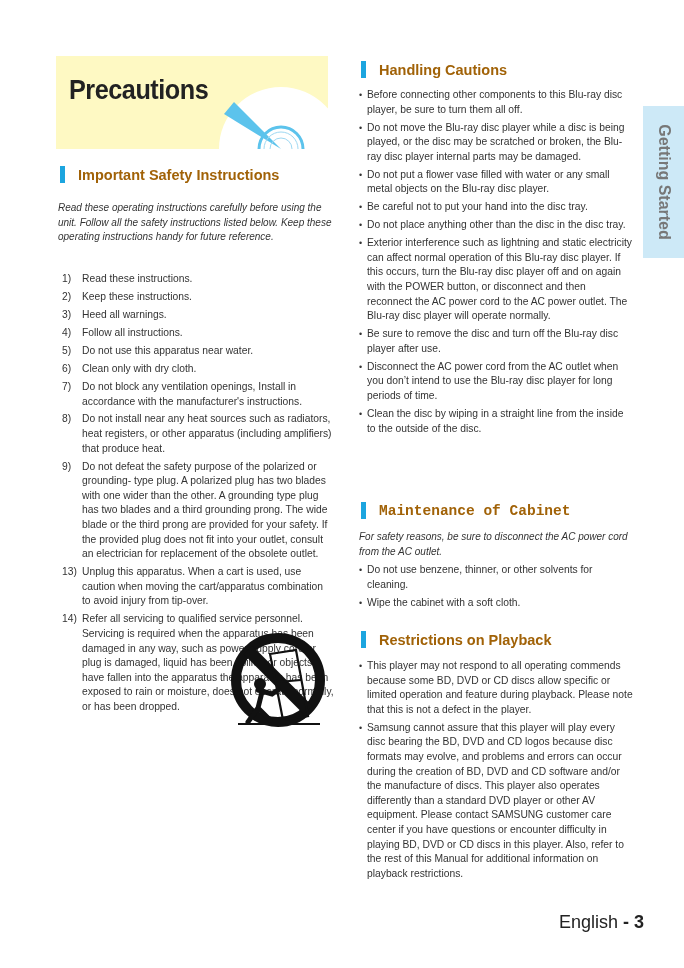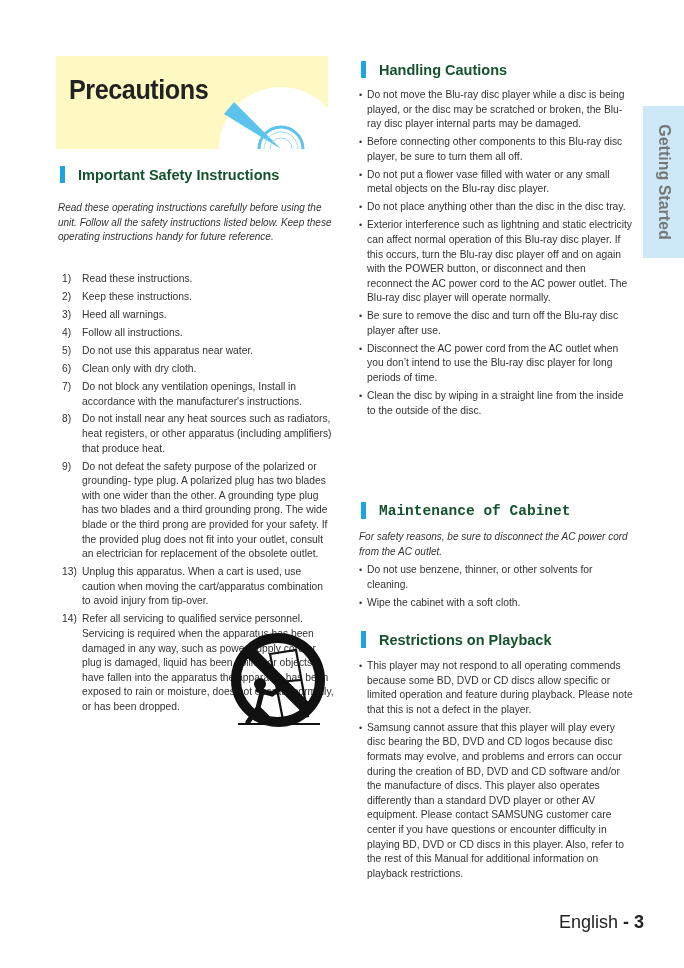--- a/index.html
+++ b/index.html
@@ -8,21 +8,21 @@
   .banner { position:absolute; left:56px; top:56px; width:272px; height:93px;
             background:#fef9c3; overflow:hidden; }
   .banner-title { position:absolute; left:13px; top:18px; font-size:28px; font-weight:bold;
                   color:#222; letter-spacing:-0.5px; transform:scaleX(0.9); transform-origin:left; }
   .disc { position:absolute; left:160px; top:28px; }
   .side-tab { position:absolute; left:643px; top:106px; width:41px; height:152px; background:#cde9f7; }
   .side-tab-text { position:absolute; left:50%; top:50%; transform:translate(-50%,-50%) rotate(90deg);
                    white-space:nowrap; font-size:16px; font-weight:bold; color:#777; }
   .section-head { position:absolute; display:flex; align-items:center; }
   .bar { width:5px; height:17px; background:#1ca5df; margin-right:13px; }
-  .head-text { font-size:14.5px; font-weight:bold; color:#14532d; }
+  .head-text { font-size:14.5px; font-weight:bold; color:#a16207; }
   .para { position:absolute; font-size:10px; line-height:14.6px; color:#333;font-style:italic; }
   ol.num { position:absolute; margin:0; padding:0; list-style:none; font-size:10.3px; line-height:14.6px; color:#333; }
   ol.num li { position:relative; padding-left:20px; margin-bottom:3.4px; }
   ol.num li .n { position:absolute; left:0; top:0; }
   ul.bul { position:absolute; margin:0; padding:0; list-style:none; font-size:10.3px; line-height:14.6px; color:#333; }
   ul.bul li { position:relative; padding-left:8px; margin-bottom:3.4px; }
   ul.bul li::before { content:"\2022"; position:absolute; left:0; top:0; font-size:9px; }
   .cart { position:absolute; left:228px; top:632px; }
   .footer { position:absolute; left:559px; top:912px; font-size:18px; color:#222; }
   .footer b { font-weight:bold; }
@@ -76,23 +76,24 @@
   <path d="M30 58 L44 62 L50 58 M34 60 L30 76 L20 90 M30 76 L42 88" stroke="#111" stroke-width="5" fill="none" stroke-linecap="round"></path>
   <line x1="10" y1="92" x2="92" y2="92" stroke="#111" stroke-width="2"></line>
   <circle cx="55" cy="90" r="3" fill="#111"></circle>
 </svg>
 
 <div class="section-head" style="left:361px; top:61px;">
   <div class="bar"></div>
   <div class="head-text">Handling Cautions</div>
 </div>
 <ul class="bul" style="left:359px; top:88px; width:274px;">
+  <li>Before connecting other components to this Blu-ray disc player, be sure to turn them all off.</li>
   <li>Do not move the Blu-ray disc player while a disc is being played, or the disc may be scratched or broken, the Blu-ray disc player internal parts may be damaged.</li>
-  <li>Before connecting other components to this Blu-ray disc player, be sure to turn them all off.</li>
   <li>Do not put a flower vase filled with water or any small metal objects on the Blu-ray disc player.</li>
+  <li>Be careful not to put your hand into the disc tray.</li>
   <li>Do not place anything other than the disc in the disc tray.</li>
   <li>Exterior interference such as lightning and static electricity can affect normal operation of this Blu-ray disc player. If this occurs, turn the Blu-ray disc player off and on again with the POWER button, or disconnect and then reconnect the AC power cord to the AC power outlet. The Blu-ray disc player will operate normally.</li>
   <li>Be sure to remove the disc and turn off the Blu-ray disc player after use.</li>
   <li>Disconnect the AC power cord from the AC outlet when you don’t intend to use the Blu-ray disc player for long periods of time.</li>
   <li>Clean the disc by wiping in a straight line from the inside to the outside of the disc.</li>
 </ul>
 
 <div class="section-head" style="left:361px; top:502px;font-family:Liberation Mono, monospace;">
   <div class="bar"></div>
   <div class="head-text">Maintenance of Cabinet</div>

